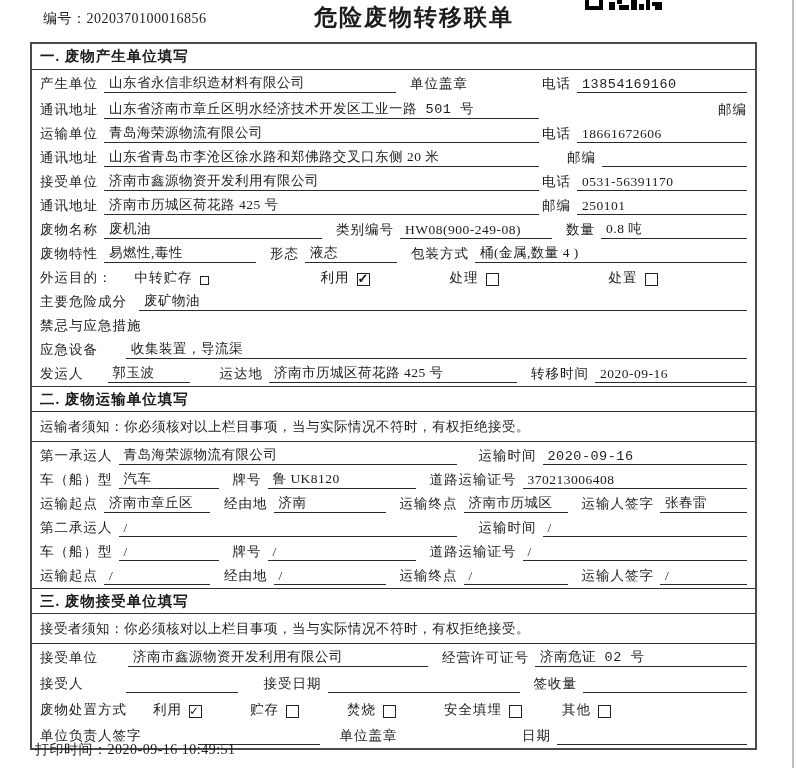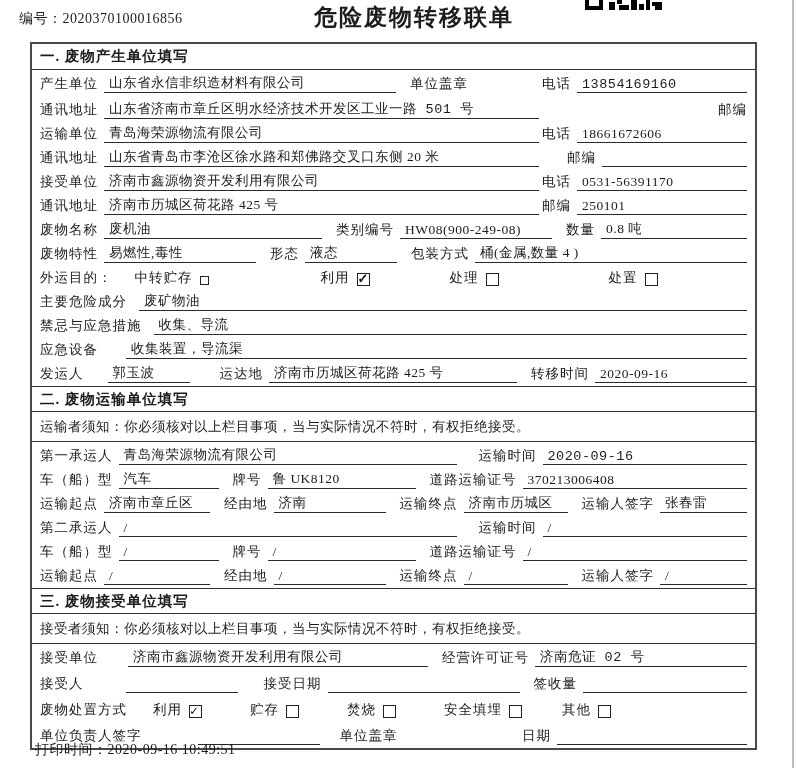--- a/index.html
+++ b/index.html
@@ -6,21 +6,21 @@
   html,body { background:#ffffff; }
   body {
     width:796px; height:768px; overflow:hidden; position:relative;
     font-family:"Liberation Serif","DejaVu Serif",serif;
     color:#1c1c1c; font-size:13.5px;
   }
   .page { position:relative; width:796px; height:768px; }
 
   
   .doc-header { position:relative; height:40px; }
-  .serial { position:absolute; left:19px; top:10px; font-size:14px; letter-spacing:.5px; }
+  .serial { position:absolute; left:43px; top:10px; font-size:14px; letter-spacing:.5px; }
   .doc-title {
     position:absolute; left:314px; top:2px; font-size:23px; font-weight:bold;
     letter-spacing:2px;
   }
   .qr-fragment { position:absolute; left:585px; top:0; }
 
   
   .page-edge { position:absolute; top:0; right:2px; width:2px; height:768px; background:#bdbdbd; }
 
   
@@ -182,21 +182,20 @@
       </span>
     </div>
 
     <div class="row">
       <span class="lbl">主要危险成分</span>
       <span class="fld grow" style="margin-left:12px">废矿物油</span>
     </div>
 
     <div class="row">
       <span class="lbl">禁忌与应急措施</span>
-      <span class="fld grow" style="margin-left:12px">收集、导流</span>
     </div>
 
     <div class="row">
       <span class="lbl">应急设备</span>
       <span class="fld grow" style="margin-left:28px">收集装置，导流渠</span>
     </div>
 
     <div class="row">
       <span class="lbl">发运人</span>
       <span class="fld" style="width:82px;margin-left:24px">郭玉波</span>

